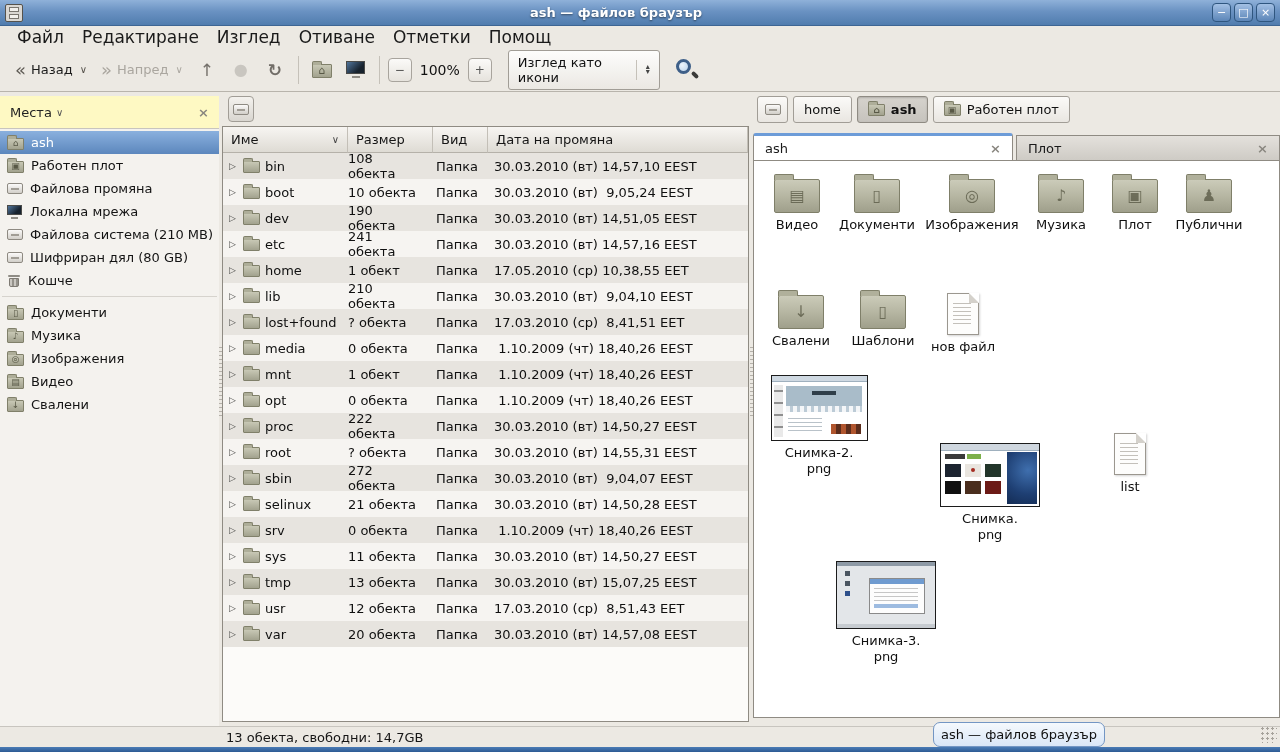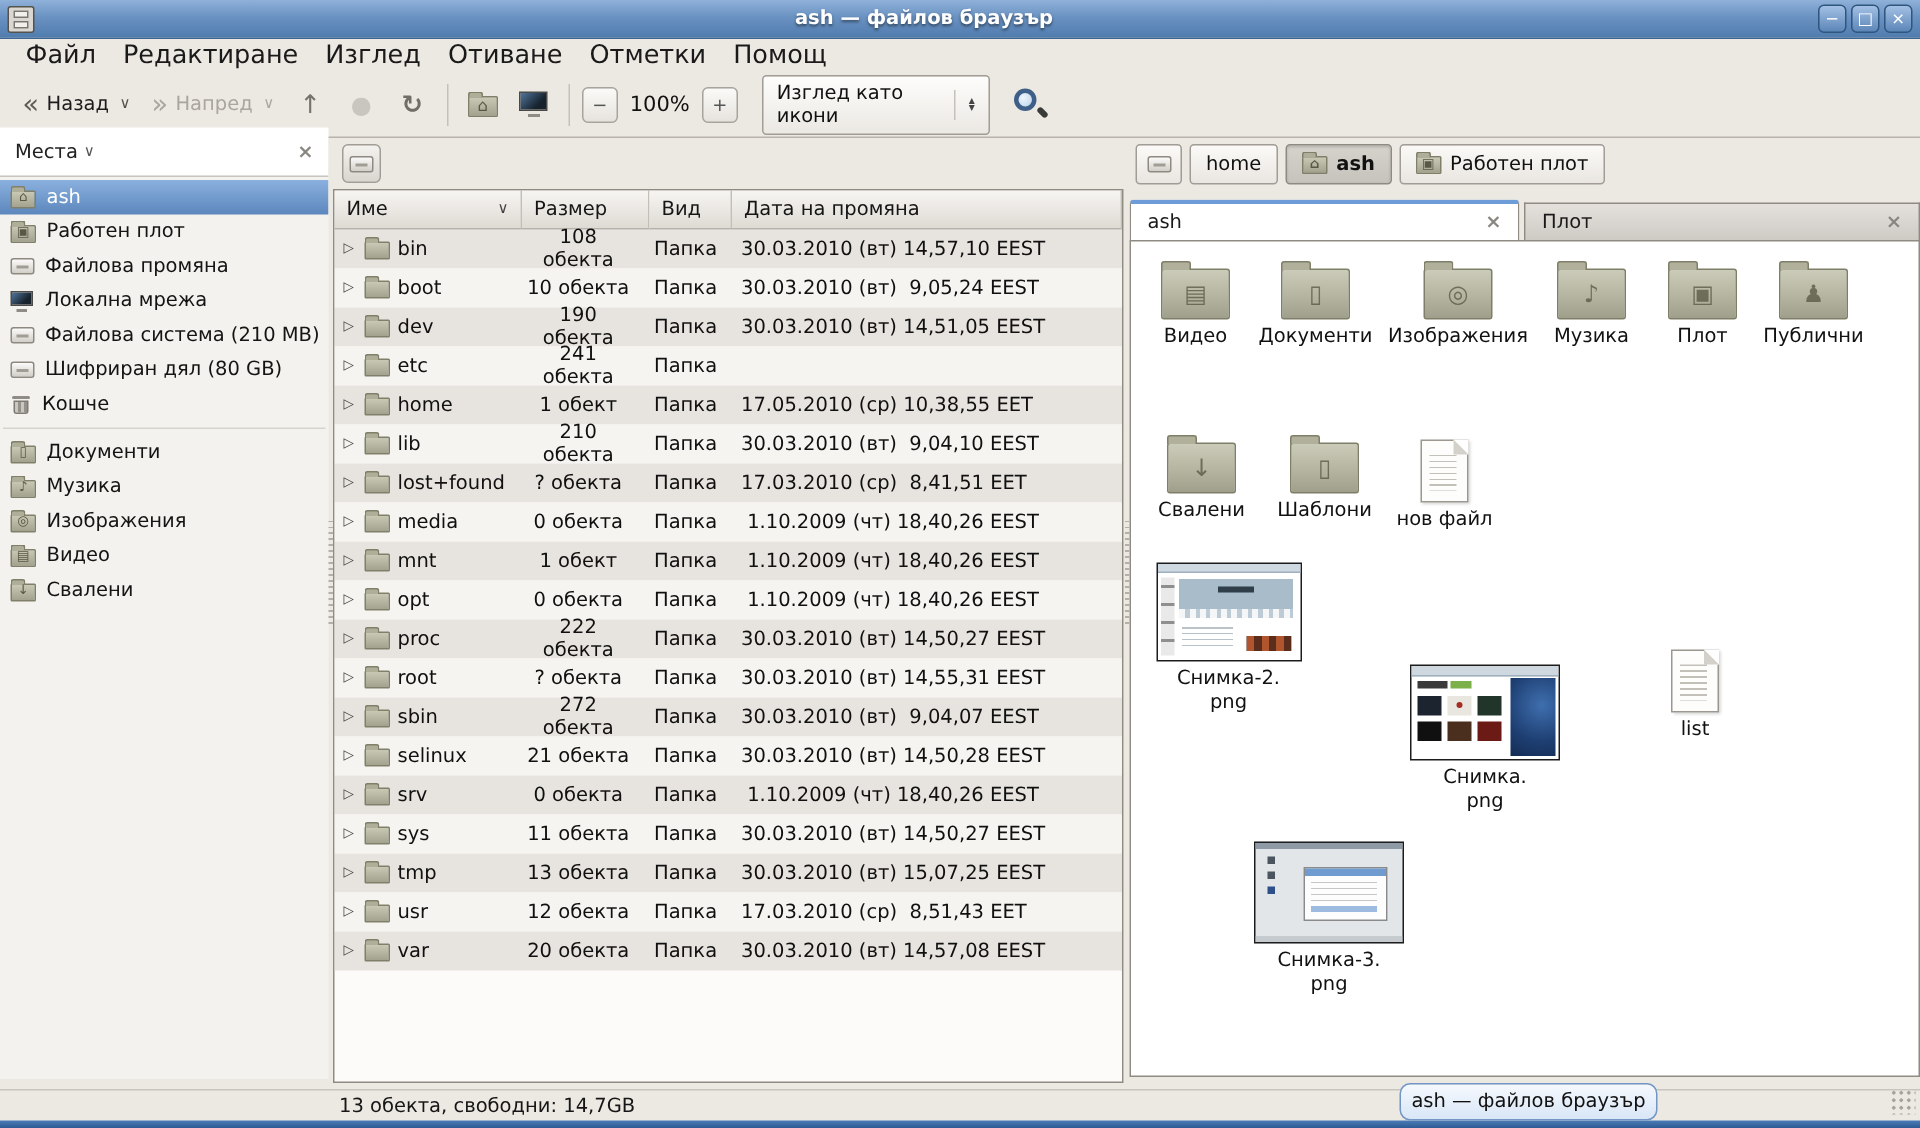--- a/index.html
+++ b/index.html
@@ -62,21 +62,21 @@
   .monitor-icon{position:relative;display:inline-block;width:16px;height:14px;flex:none}
   .monitor-icon .scr{position:absolute;left:0;top:0;width:15px;height:10px;border:1px solid #4a4a48;
     background:linear-gradient(135deg,#51759c 0%,#17222d 70%)}
   .monitor-icon .base{position:absolute;left:4px;bottom:0;width:7px;height:2px;background:#8f8c85}
   .trash-icon{position:relative;display:inline-block;width:14px;height:14px;flex:none}
   .trash-icon .lid{position:absolute;left:1px;top:1px;width:12px;height:2px;background:#8f8c85;border-radius:1px}
   .trash-icon .can{position:absolute;left:2px;top:4px;width:10px;height:9px;border:1px solid #7e7a73;border-radius:0 0 2px 2px;
     background:repeating-linear-gradient(90deg,#cac7c1 0 2px,#95928b 2px 4px)}
 
   
-  .sidebar{position:absolute;left:0;top:85px;width:219px;height:634px;background:#ffffff}
+  .sidebar{position:absolute;left:0;top:96px;width:219px;height:634px;background:#fef9c3}
   .side-header{height:32px;display:flex;align-items:center;gap:4px;padding:0 10px;font-size:13px;color:#222}
   .side-header .caret{font-size:10px;color:#555}
   .side-close{margin-left:auto;color:#8a8780;font-weight:bold;font-size:13px}
   .side-list{position:absolute;left:0;top:32px;right:0;bottom:0;background:#f4f2ee;border-top:1px solid #c8c5bf;padding-top:2px}
   .side-item{height:23px;display:flex;align-items:center;gap:7px;padding:0 7px;font-size:13px;color:#141414;white-space:nowrap}
   .side-item.selected{background:linear-gradient(#8ab0de,#5c87bd);color:#fff}
   .side-sep{height:1px;background:#d6d3cd;margin:4px 2px}
 
   
   .vsep{position:absolute;top:92px;width:3px;height:634px;background:#ece9e3}
@@ -92,21 +92,21 @@
   .tv-header{display:flex;height:26px}
   .tv-hcell{background:linear-gradient(#f7f5f2,#dedbd4);border-right:1px solid #c3bfb7;border-bottom:1px solid #b5b1a9;
     display:flex;align-items:center;padding:0 8px;font-size:13px;color:#161616}
   .tv-hcell .sort-caret{margin-left:auto;font-size:10px;color:#444}
   .c-h0{width:125px}.c-h1{width:85px}.c-h2{width:55px}.c-h3{flex:1}
   .tv-row{display:flex;height:26px;align-items:center;font-size:13px;color:#101010}
   .tv-row:nth-child(odd){background:#e7e4df}
   .tv-row:nth-child(even){background:#f6f4f1}
   .c-name{width:125px;display:flex;align-items:center;gap:5px;padding-left:4px}
   .c-name .expander{width:11px;font-size:9px;color:#4a4a48;text-align:center}
-  .c-size{width:85px;text-align:center;padding-right:10px}
+  .c-size{width:85px;text-align:left;padding-right:10px}
   .c-type{width:55px;padding-left:3px}
   .c-date{flex:1;white-space:pre;padding-left:6px}
 
   
   .rightpane{position:absolute;left:753px;top:92px;width:527px;height:634px}
   .crumbbar{height:34px;display:flex;align-items:center;gap:5px;padding:0 4px}
   .crumb{height:27px;border:1px solid #a19d96;border-radius:3px;background:linear-gradient(#fbfaf8,#e9e6e1);
     display:flex;align-items:center;gap:6px;padding:0 10px;font-size:13px;color:#111}
   .crumb.iconic{width:31px;justify-content:center;padding:0}
   .crumb.active{background:linear-gradient(#d6d3cd,#c6c3bd);border-color:#8f8b83;font-weight:bold;
@@ -411,20 +411,21 @@
             <div class="c-date">30.03.2010 (вт) 14,51,05 EEST</div>
           </div>
           <div class="tv-row">
             <div class="c-name">
               <span class="expander">▷</span>
               <span class="mini-folder"></span>
               <span>etc</span>
             </div>
             <div class="c-size">241 обекта</div>
             <div class="c-type">Папка</div>
+            <div class="c-date">30.03.2010 (вт) 14,57,16 EEST</div>
           </div>
           <div class="tv-row">
             <div class="c-name">
               <span class="expander">▷</span>
               <span class="mini-folder"></span>
               <span>home</span>
             </div>
             <div class="c-size">1 обект</div>
             <div class="c-type">Папка</div>
             <div class="c-date">17.05.2010 (ср) 10,38,55 EET</div>

